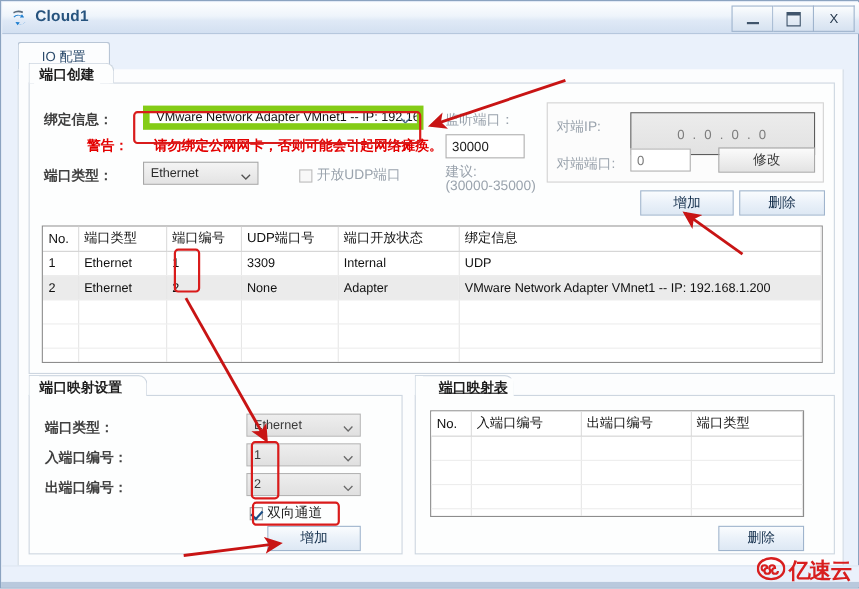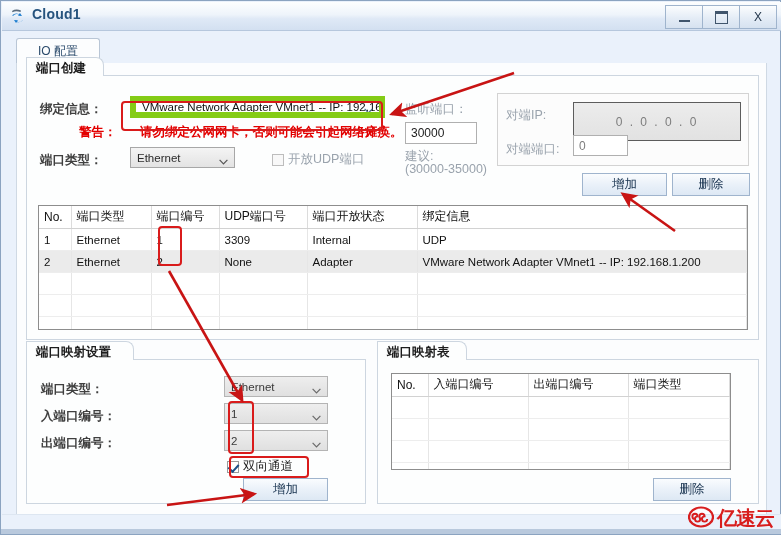--- a/index.html
+++ b/index.html
@@ -259,20 +259,21 @@
 
       <div style="position:absolute;left:470px;top:17px;width:252px;height:73px;box-sizing:border-box;border:1px solid #d3d3d3;background:#fcfcfc;">
         <div class="glabel grey" style="left:8px;top:13px;">对端IP:</div>
         <div class="ipbox" style="left:75px;top:8px;width:168px;height:39px;">
           <span>0  .  0  .  0  .  0</span>
         </div>
         <div class="glabel grey" style="left:8px;top:47px;">对端端口:</div>
         <div class="textbox" style="left:75px;top:41px;width:55px;height:21px;color:#7d7d7d;">
           <span>0</span>
         </div>
+        <div class="btn plain" style="left:155px;top:40px;width:88px;height:23px;">修改</div>
       </div>
 
       <div class="btn" style="left:555px;top:97px;width:85px;height:23px;">增加</div>
       <div class="btn" style="left:645px;top:97px;width:78px;height:23px;">删除</div>
 
       <div class="grid" style="left:11px;top:129px;width:710px;height:125px;">
         <table>
           <colgroup>
             <col style="width:32px">
               <col style="width:80px">
@@ -377,21 +378,21 @@
             <span class="tick"></span>
           </span>
         <span>双向通道</span>
       </div>
 
       <div class="btn" style="left:216px;top:118px;width:85px;height:23px;">增加</div>
     </div>
 
     <div class="group" style="left:360px;top:296px;width:382px;height:145px;">
       <div class="group-tabhead" style="left:-1px;top:-19px;width:90px;"></div>
-      <div class="group-title" style="top:-16px;left:4px;">端口映射表</div>
+      <div class="group-title" style="top:-16px;left:16px;text-decoration:underline;">端口映射表</div>
 
       <div class="grid" style="left:13px;top:13px;width:340px;height:97px;">
         <table>
           <colgroup>
               <col style="width:36px">
               <col style="width:100px">
               <col style="width:100px">
               <col>
             </colgroup>
           <thead>

